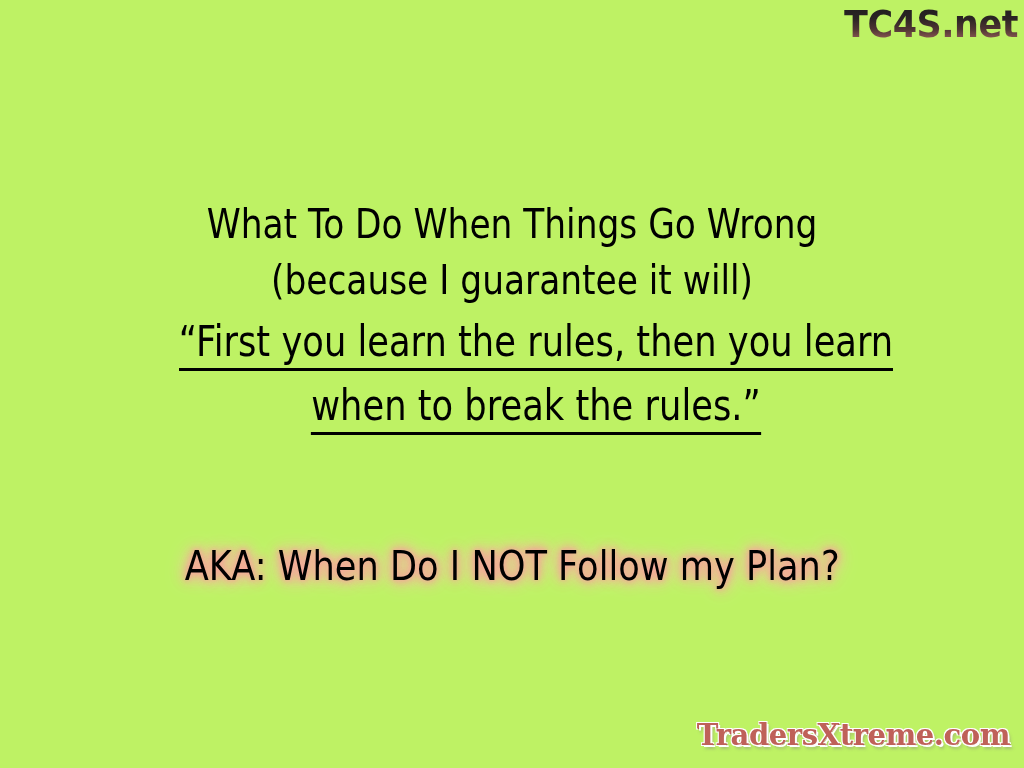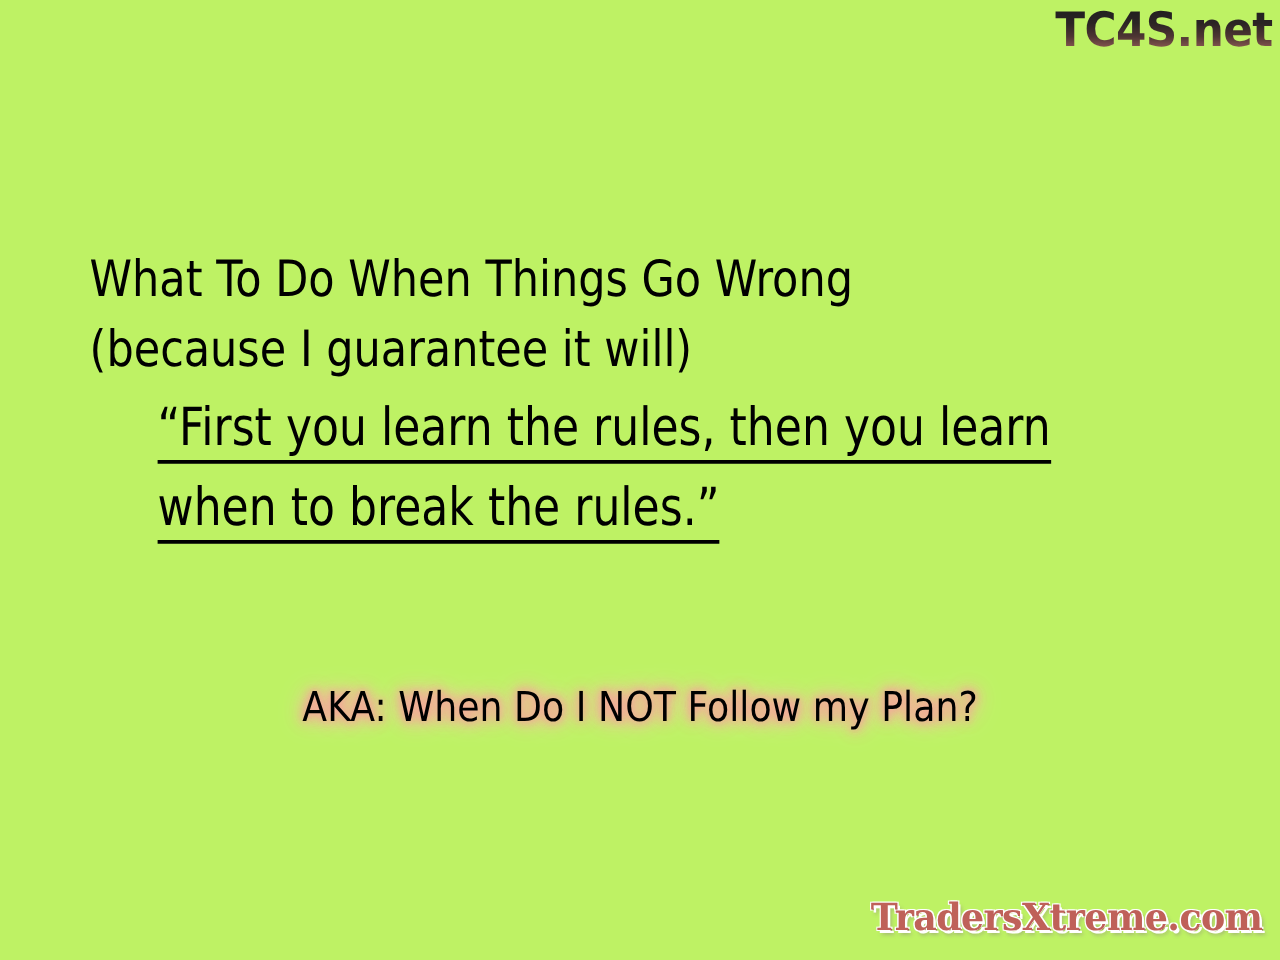--- a/index.html
+++ b/index.html
@@ -46,20 +46,21 @@
     -webkit-text-fill-color: transparent;
     white-space: nowrap;
   }
 
   
   .textblock {
     position: absolute;
     left: 0;
     top: 196px;
     width: 1024px;
+    text-align: center;
   }
 
   .title-line {
     font-family: "DejaVu Sans", sans-serif;
     font-size: 40px;
     line-height: 56px;
     color: #000000;
     white-space: nowrap;
     transform: scaleX(0.86);
     transform-origin: center center;
@@ -122,21 +123,21 @@
   }
 
   
   .aka-line {
     position: absolute;
     left: 0;
     top: 543px;
     width: 1024px;
     text-align: center;
     font-family: "DejaVu Sans", sans-serif;
-    font-size: 33px;
+    font-size: 40px;
     line-height: 46px;
     color: #000000;
     white-space: nowrap;
   }
   .aka-line .inner {
     display: inline-block;
     transform: scaleX(0.88);
     transform-origin: center center;
     text-shadow:
       0 0 6px #f6a8a0,

